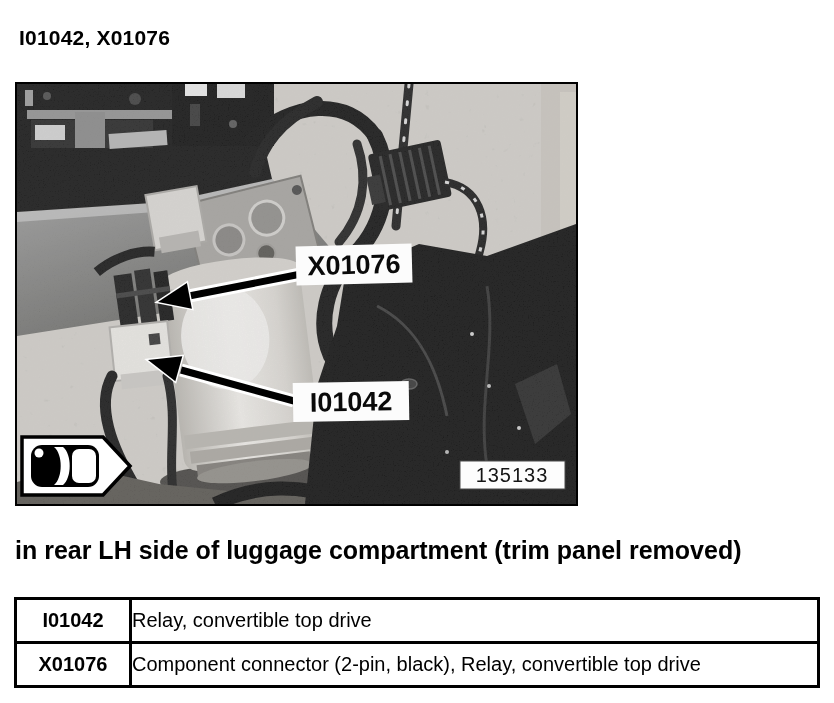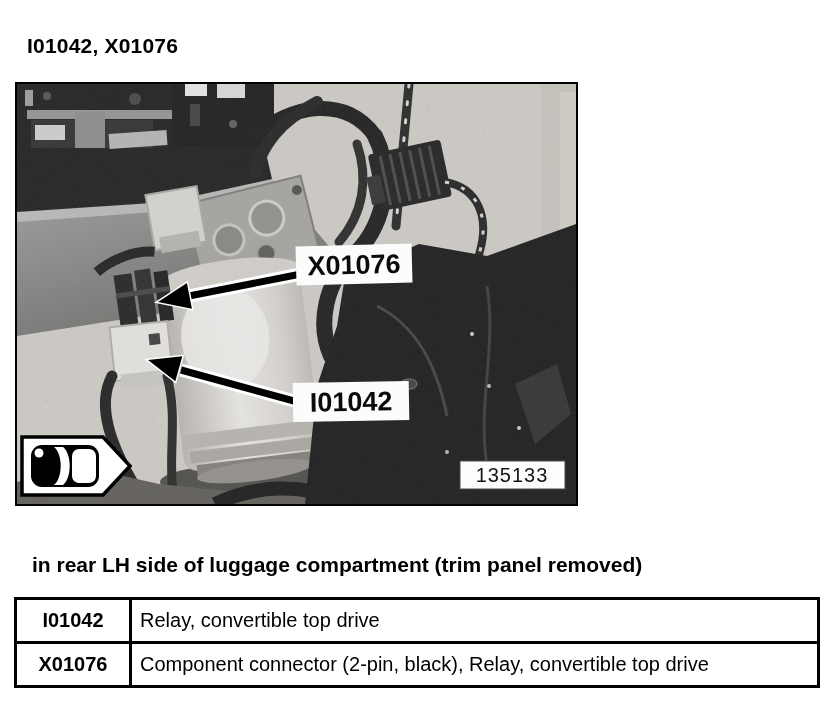--- a/index.html
+++ b/index.html
@@ -2,42 +2,42 @@
 <html><head>
 <meta charset="utf-8">
 <style>
   html,body{margin:0;padding:0;}
   body{
     width:834px;height:703px;background:#ffffff;position:relative;
     font-family:"Liberation Sans", sans-serif;color:#000;
     overflow:hidden;
   }
   .page-title{
-    position:absolute;left:15px;top:22px;margin:12px;
+    position:absolute;left:15px;top:22px;margin:4px;
     font-size:21px;font-weight:bold;letter-spacing:.2px;
   }
   .photo-frame{
     position:absolute;left:15px;top:82px;width:563px;height:424px;
     border:2px solid #000;box-sizing:border-box;background:#b2aea8;
   }
   .photo-frame svg{display:block;width:100%;height:100%;}
   .location-caption{
-    position:absolute;left:15px;top:536px;margin:17px;width:760px;
-    font-size:21px;font-weight:bold;
+    position:absolute;left:15px;top:536px;margin:0;width:760px;
+    font-size:25px;font-weight:bold;
   }
   table.legend{
     position:absolute;left:14px;top:597px;width:806px;
     border-collapse:collapse;table-layout:fixed;
   }
   table.legend td{
     border:3px solid #000;height:41px;font-size:20px;vertical-align:middle;
     background:#fff;
   }
   td.code{width:104px;text-align:center;font-weight:bold;padding:0 4px;}
-  td.desc{padding:0 6px 0 8px;}
+  td.desc{padding:0 6px 0 0;}
   .callout-text{font-weight:bold;font-size:27px;fill:#0a0a0a;}
   .imgnum-text{font-size:20px;fill:#151515;letter-spacing:1px;}
 </style>
 </head>
 <body>
 
 <h1 class="page-title">I01042, X01076</h1>
 
 <figure class="photo-frame" style="margin:0">
 <svg viewBox="0 0 559 420" preserveAspectRatio="none" xmlns="http://www.w3.org/2000/svg">

